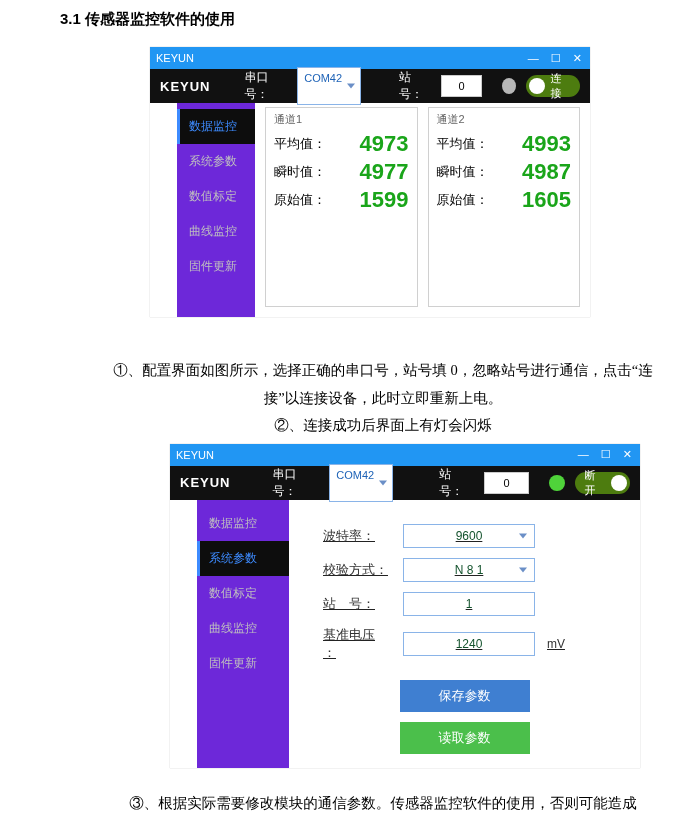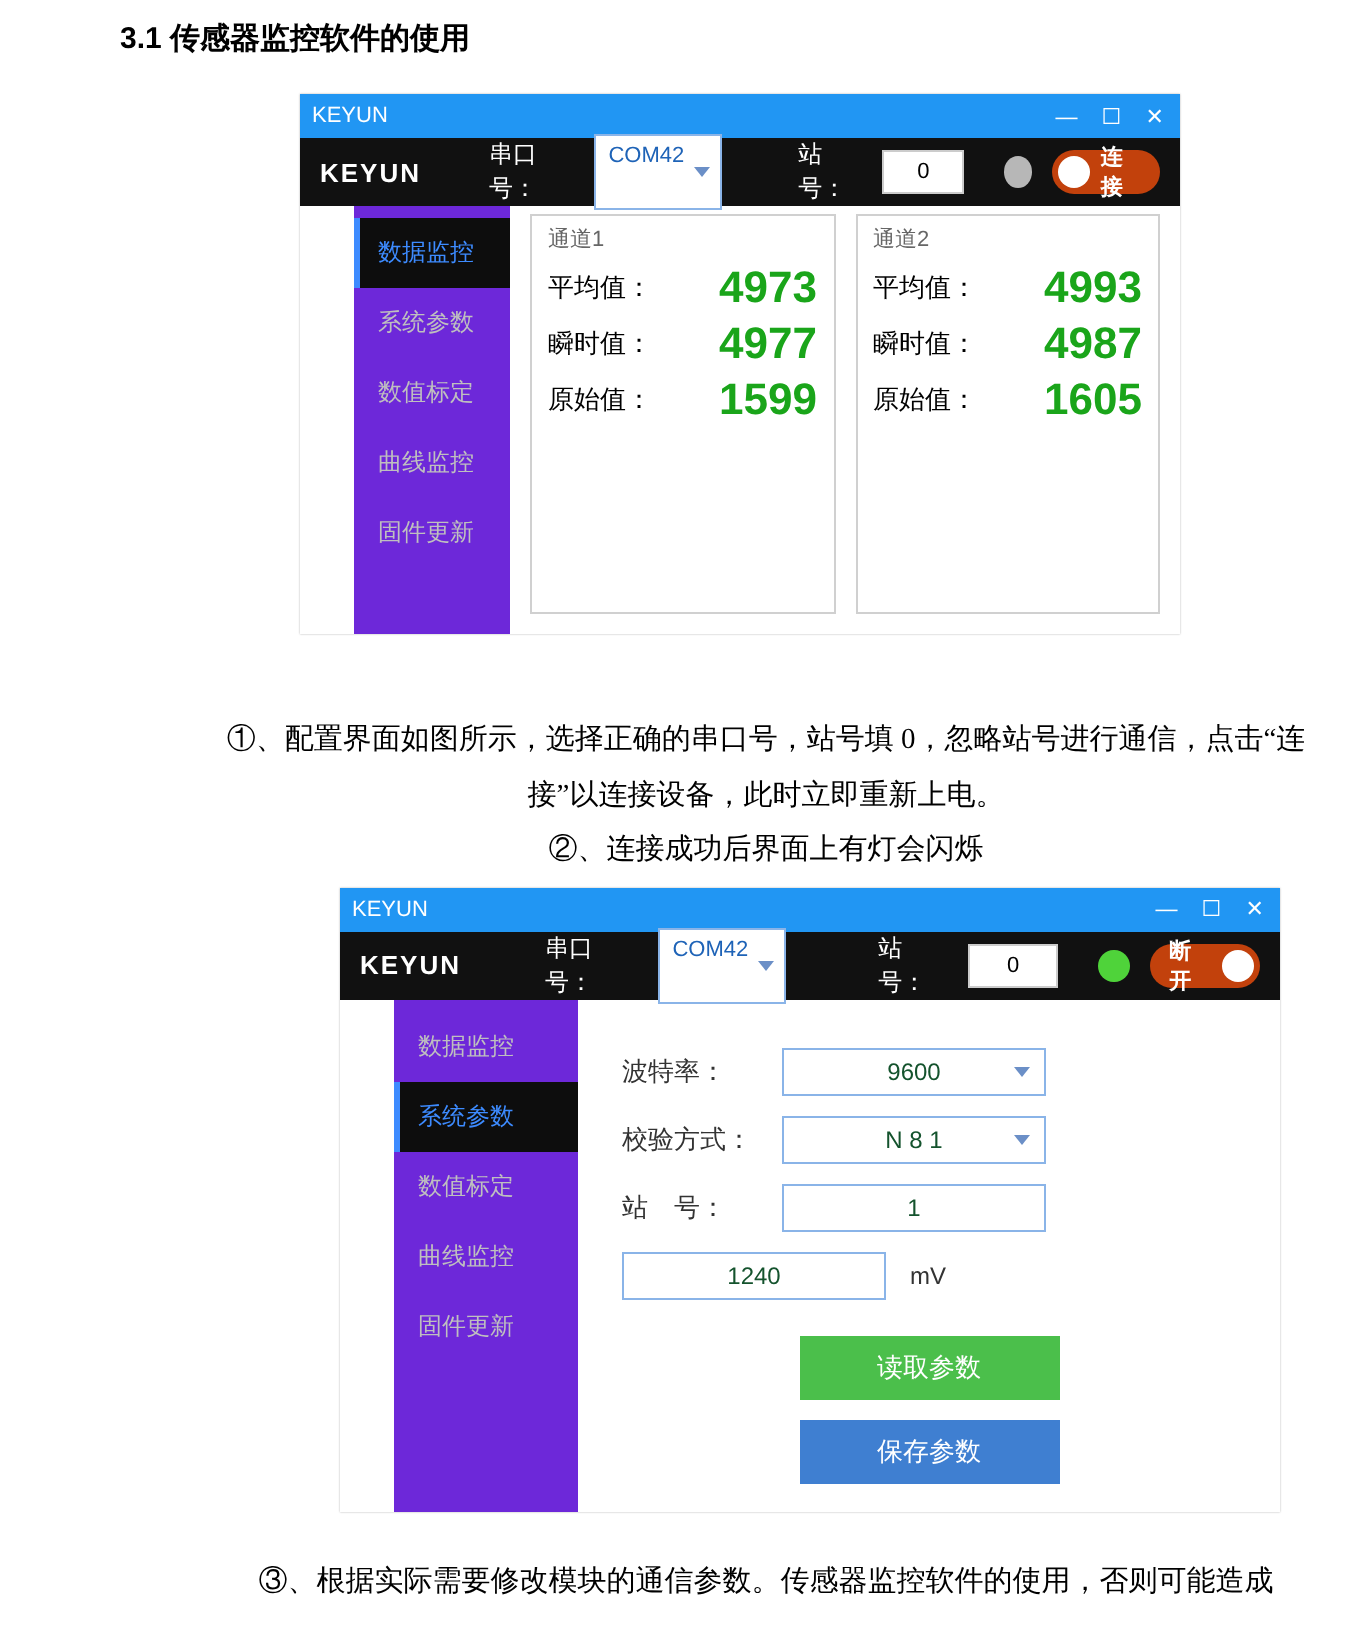--- a/index.html
+++ b/index.html
@@ -87,30 +87,29 @@
     align-items: center;
     justify-content: center;
   }
   .led {
     width: 16px; height: 16px; border-radius: 50%;
     background: #b7b7b7;
     display: inline-block;
   }
   .led.on { background: #4fd33a; }
   .pillbtn {
-    background: #c2410c;
+    background: #4d7c0f;
     color: #fff;
     height: 22px;
     border-radius: 11px;
     padding: 0 10px 0 24px;
     font-size: 11px;
     display: inline-flex;
     align-items: center;
     position: relative;
-    font-weight: bold;
   }
   .pillbtn::before {
     content: "";
     position: absolute;
     left: 3px; top: 3px;
     width: 16px; height: 16px;
     border-radius: 50%;
     background: #fff;
   }
   .pillbtn.right { padding: 0 24px 0 10px; }
@@ -148,21 +147,21 @@
   .chan { flex: 1; border: 1px solid #d0d0d0; padding: 4px 8px 10px 8px; }
   .chan .chtitle { font-size: 11px; color: #666; margin-bottom: 4px; }
   .row { display: flex; align-items: center; justify-content: space-between; margin: 2px 0; }
   .row .k { font-size: 13px; color: #000000; }
   .row .v { font-size: 22px; font-weight: bold; color: #1aa51a; font-family: Arial, sans-serif; }
 
   
   .win2 { width: 470px; }
   .win2 .sidebar { width: 92px; }
   .params { padding: 14px 18px; }
-  .prow { display: flex; align-items: center; margin: 10px 4px; gap: 12px; }
+  .prow { display: flex; align-items: center; margin: 10px 16px; gap: 12px; text-decoration: underline; }
   .prow .plbl { width: 68px; font-size: 13px; color: #333; }
   .pinput {
     width: 130px; height: 22px;
     border: 1px solid #8ab4e8;
     color: #14532d;
     font-size: 12px;
     display: inline-flex;
     align-items: center;
     justify-content: center;
     position: relative;
@@ -310,26 +309,27 @@
             </div>
             <div class="prow">
               <span class="plbl">校验方式：</span>
               <span class="pinput sel">N 8 1</span>
             </div>
             <div class="prow">
               <span class="plbl">站　号：</span>
               <span class="pinput">1</span>
             </div>
             <div class="prow">
+              <span class="plbl">基准电压 ：</span>
               <span class="pinput">1240</span>
               <span class="unit">mV</span>
             </div>
             <div class="btnstack">
+              <div class="actbtn blue">保存参数</div>
               <div class="actbtn green">读取参数</div>
-              <div class="actbtn blue">保存参数</div>
             </div>
           </div>
         </div>
       </div>
     </div>
   </div>
 
   <div class="bodytext" style="margin-top:22px;">
     <p>③、根据实际需要修改模块的通信参数。传感器监控软件的使用，否则可能造成</p>
   </div>

